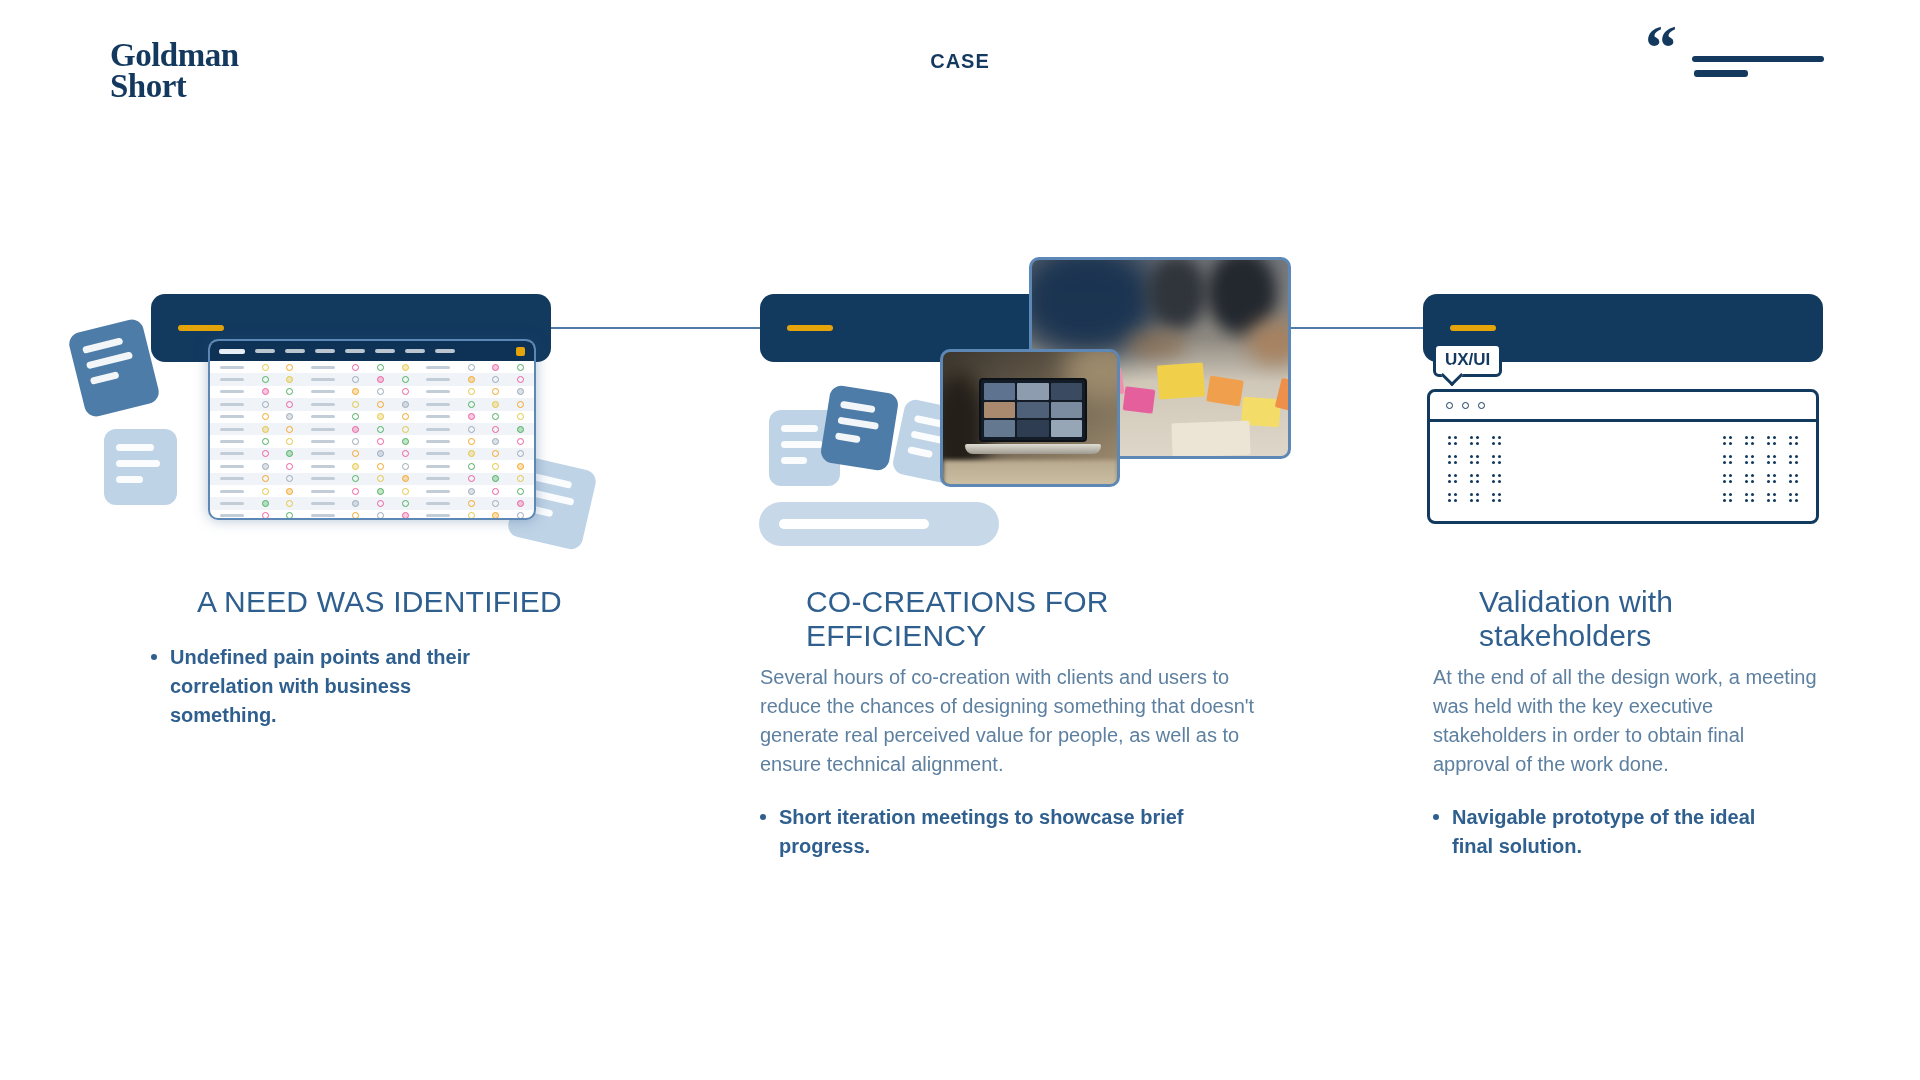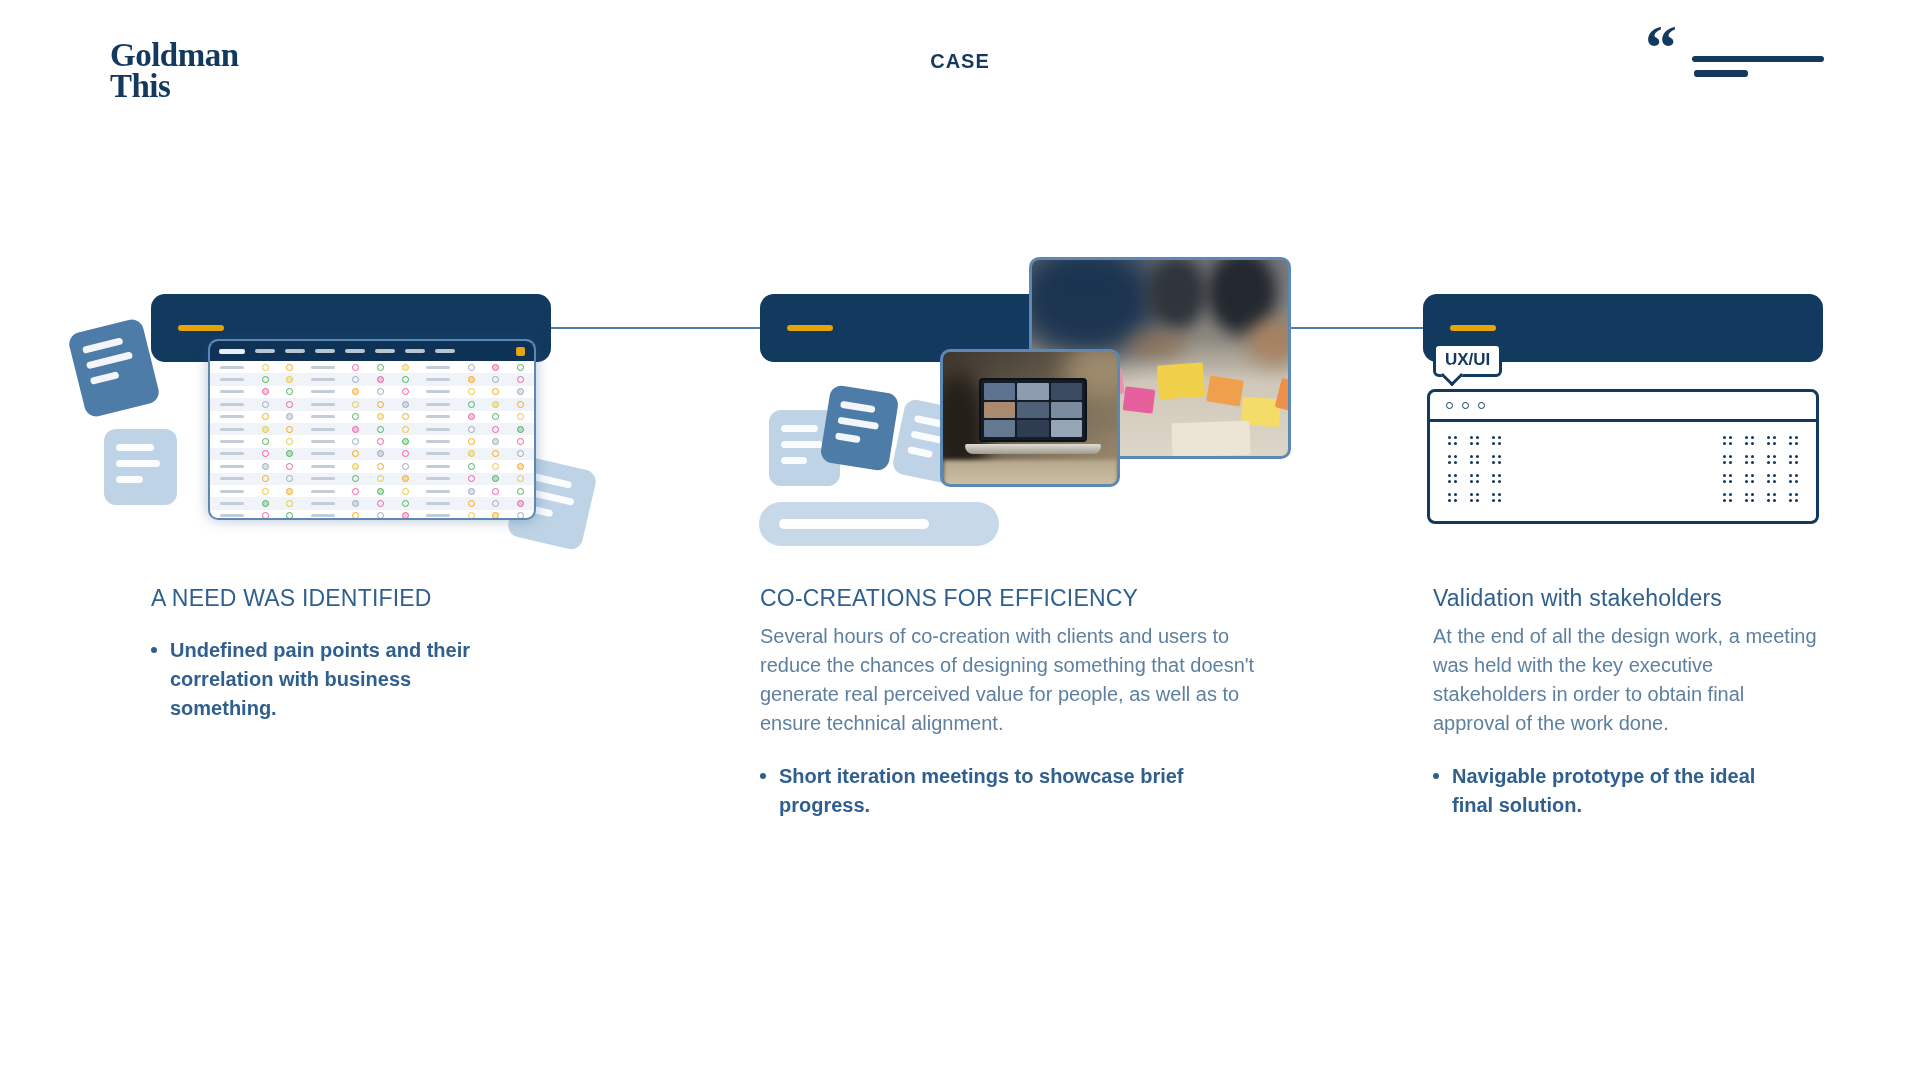--- a/index.html
+++ b/index.html
@@ -112,37 +112,37 @@
   .wf-cluster{position:relative;width:9px;height:9px;display:block;}
   .wf-cluster::before{content:"";position:absolute;left:0;top:0;width:3px;height:3px;
         border-radius:50%;background:#12395E;
         box-shadow:6px 0 0 #12395E,0 6px 0 #12395E,6px 6px 0 #12395E;}
 
   
   .col-text{position:absolute;top:585px;}
   .col-text-1{left:151px;width:445px;}
   .col-text-2{left:760px;width:495px;}
   .col-text-3{left:1433px;width:392px;}
-  .col-heading{font-size:23px;font-weight:500;color:#2F5F8E;letter-spacing:0.2px;}
+  .col-heading{font-size:30px;font-weight:500;color:#2F5F8E;letter-spacing:0.2px;margin-left:46px;}
   .col-body{margin-top:10px;font-size:20px;line-height:1.45;color:#5E80A0;}
   .bullet-row{margin-top:24px;display:flex;gap:13px;}
   .bullet-dot{width:6px;height:6px;border-radius:50%;background:#2F5F8E;margin-top:11px;flex:none;}
   .bullet-text{font-size:20px;font-weight:700;line-height:1.45;color:#2F5F8E;}
   .col-text-1 .bullet-text{max-width:335px;}
   .col-text-2 .bullet-text{max-width:430px;}
   .col-text-3 .bullet-text{max-width:330px;}
 </style>
 </head>
 <body>
 
 <div class="stage">
 
   <div class="logo">
     <span>Goldman</span>
-    <span>This</span>
+    <span>Short</span>
   </div>
   <div class="case-title">CASE</div>
   <div class="quote">“</div>
   <div class="hline hline-1"></div>
   <div class="hline hline-2"></div>
 
   <div class="connector conn-1"></div>
   <div class="connector conn-2"></div>
   <div class="tbar tbar-1">
     <span class="dash"></span>

